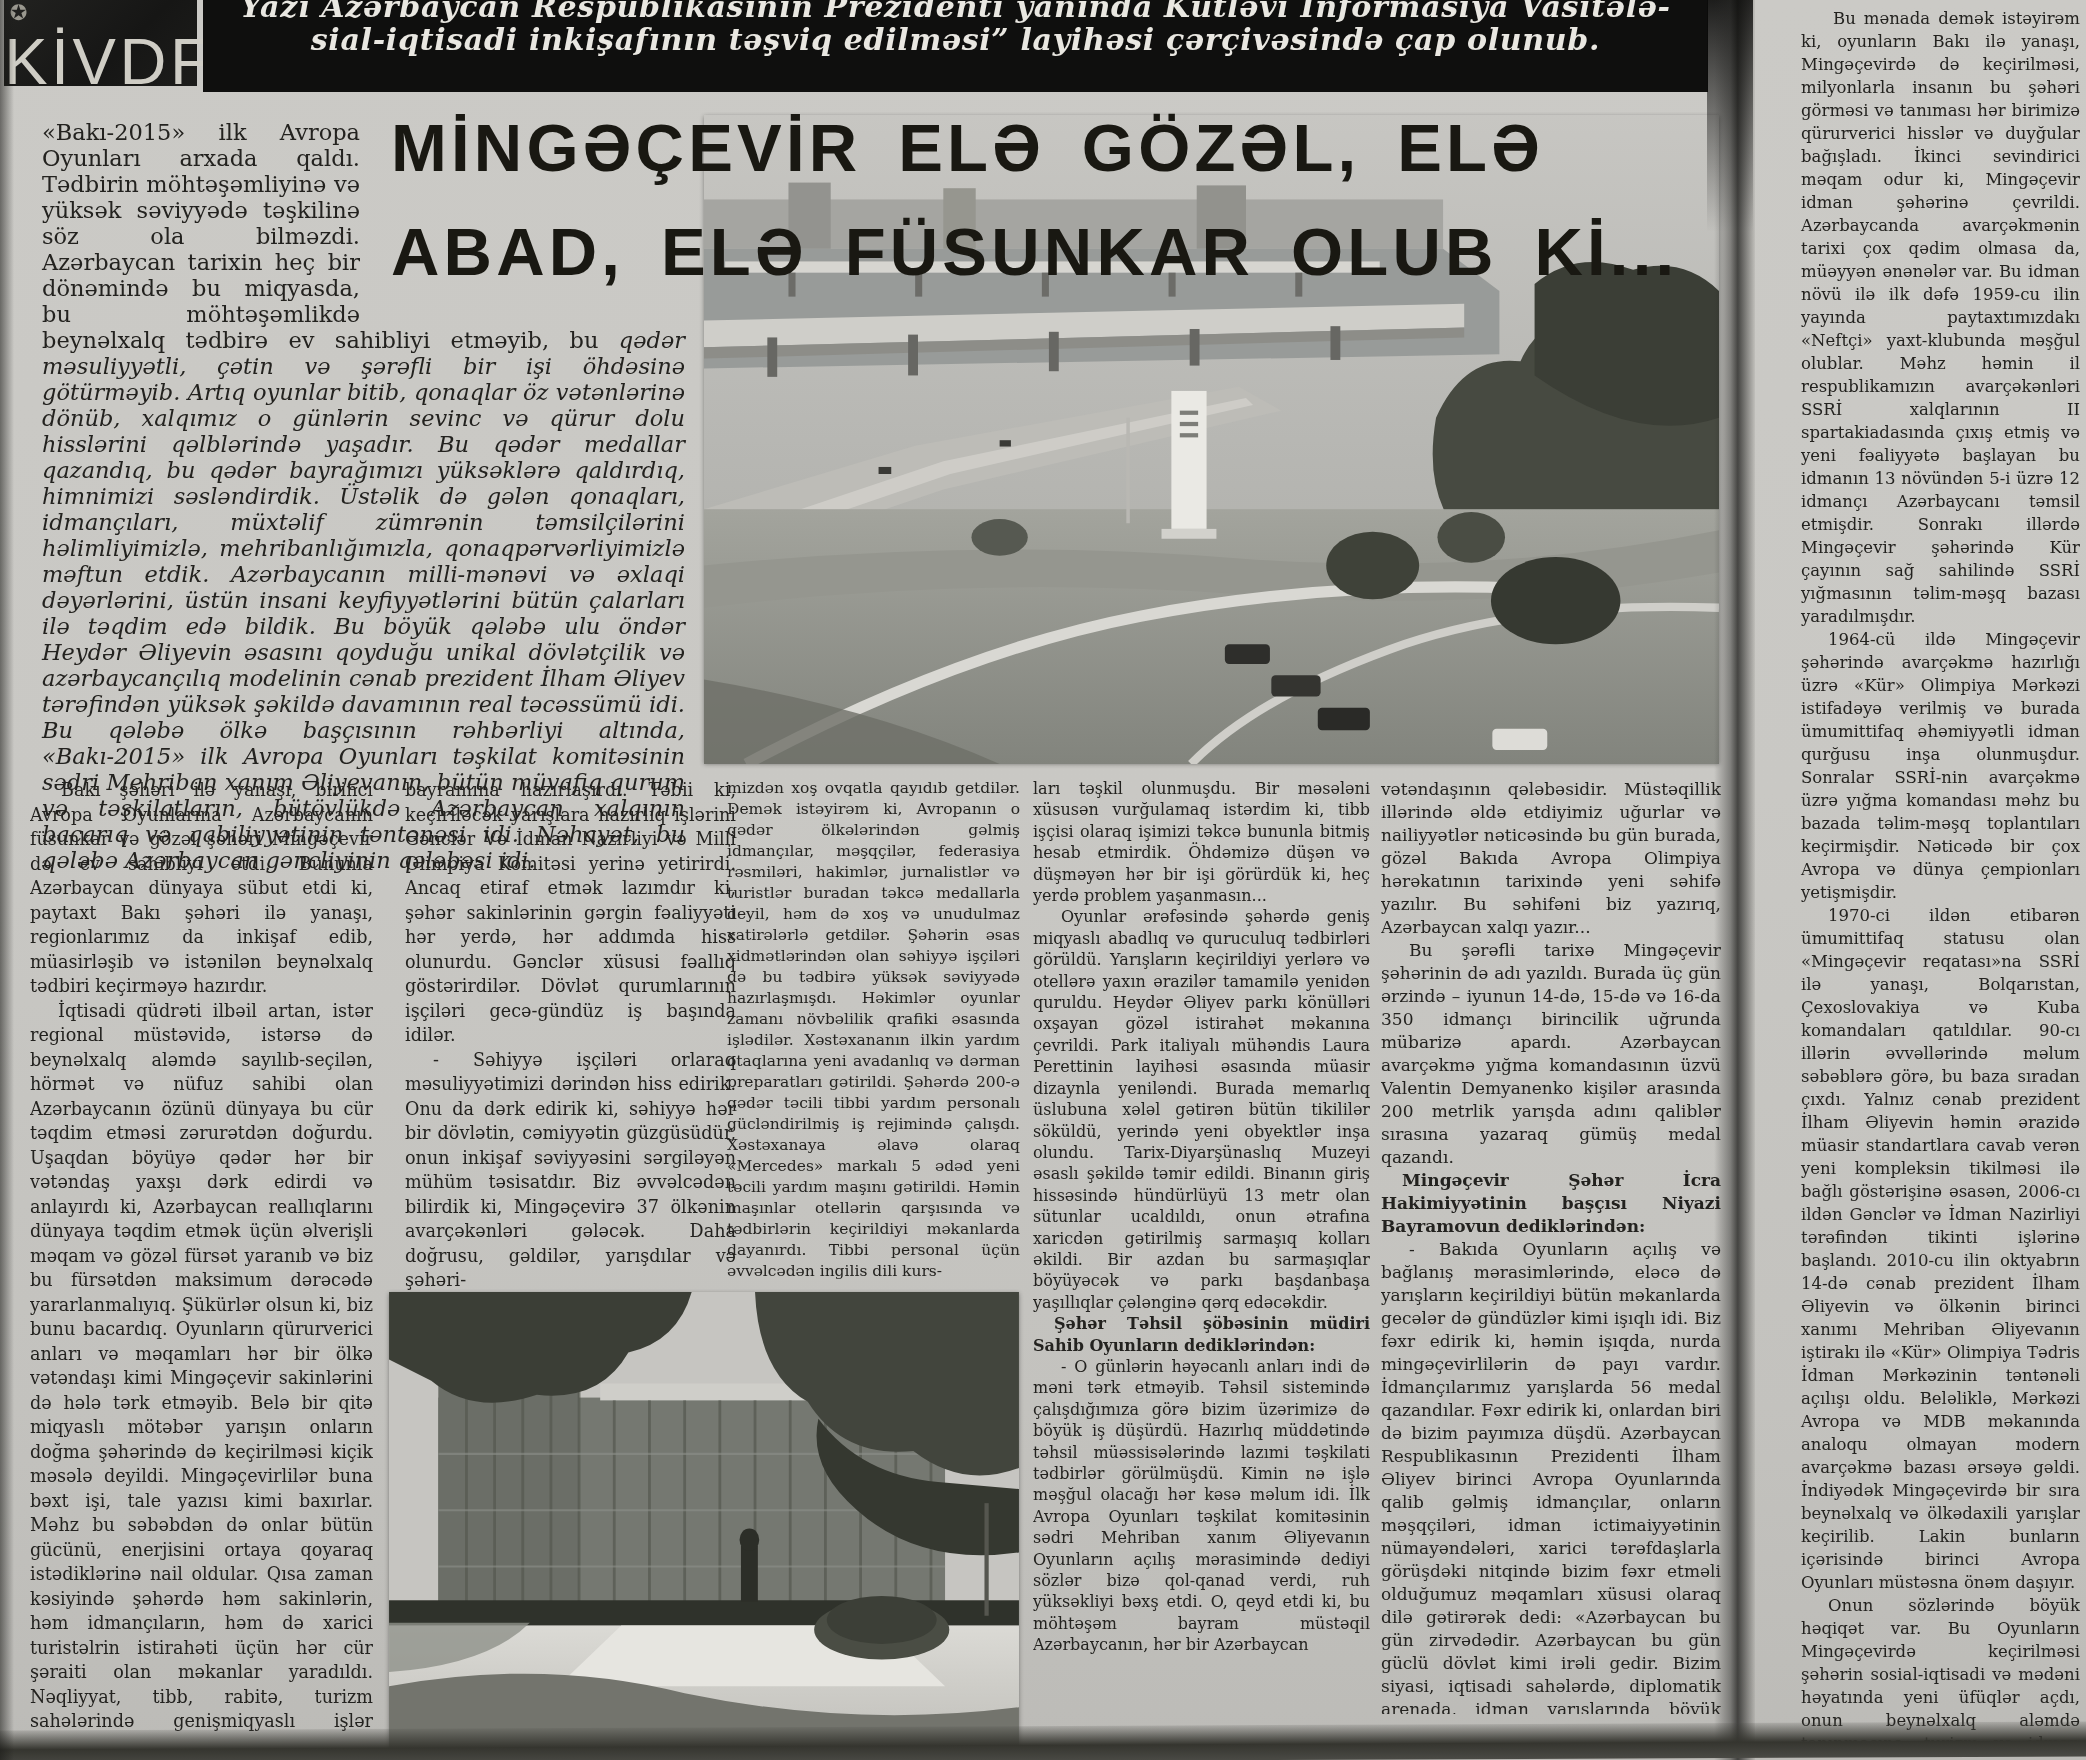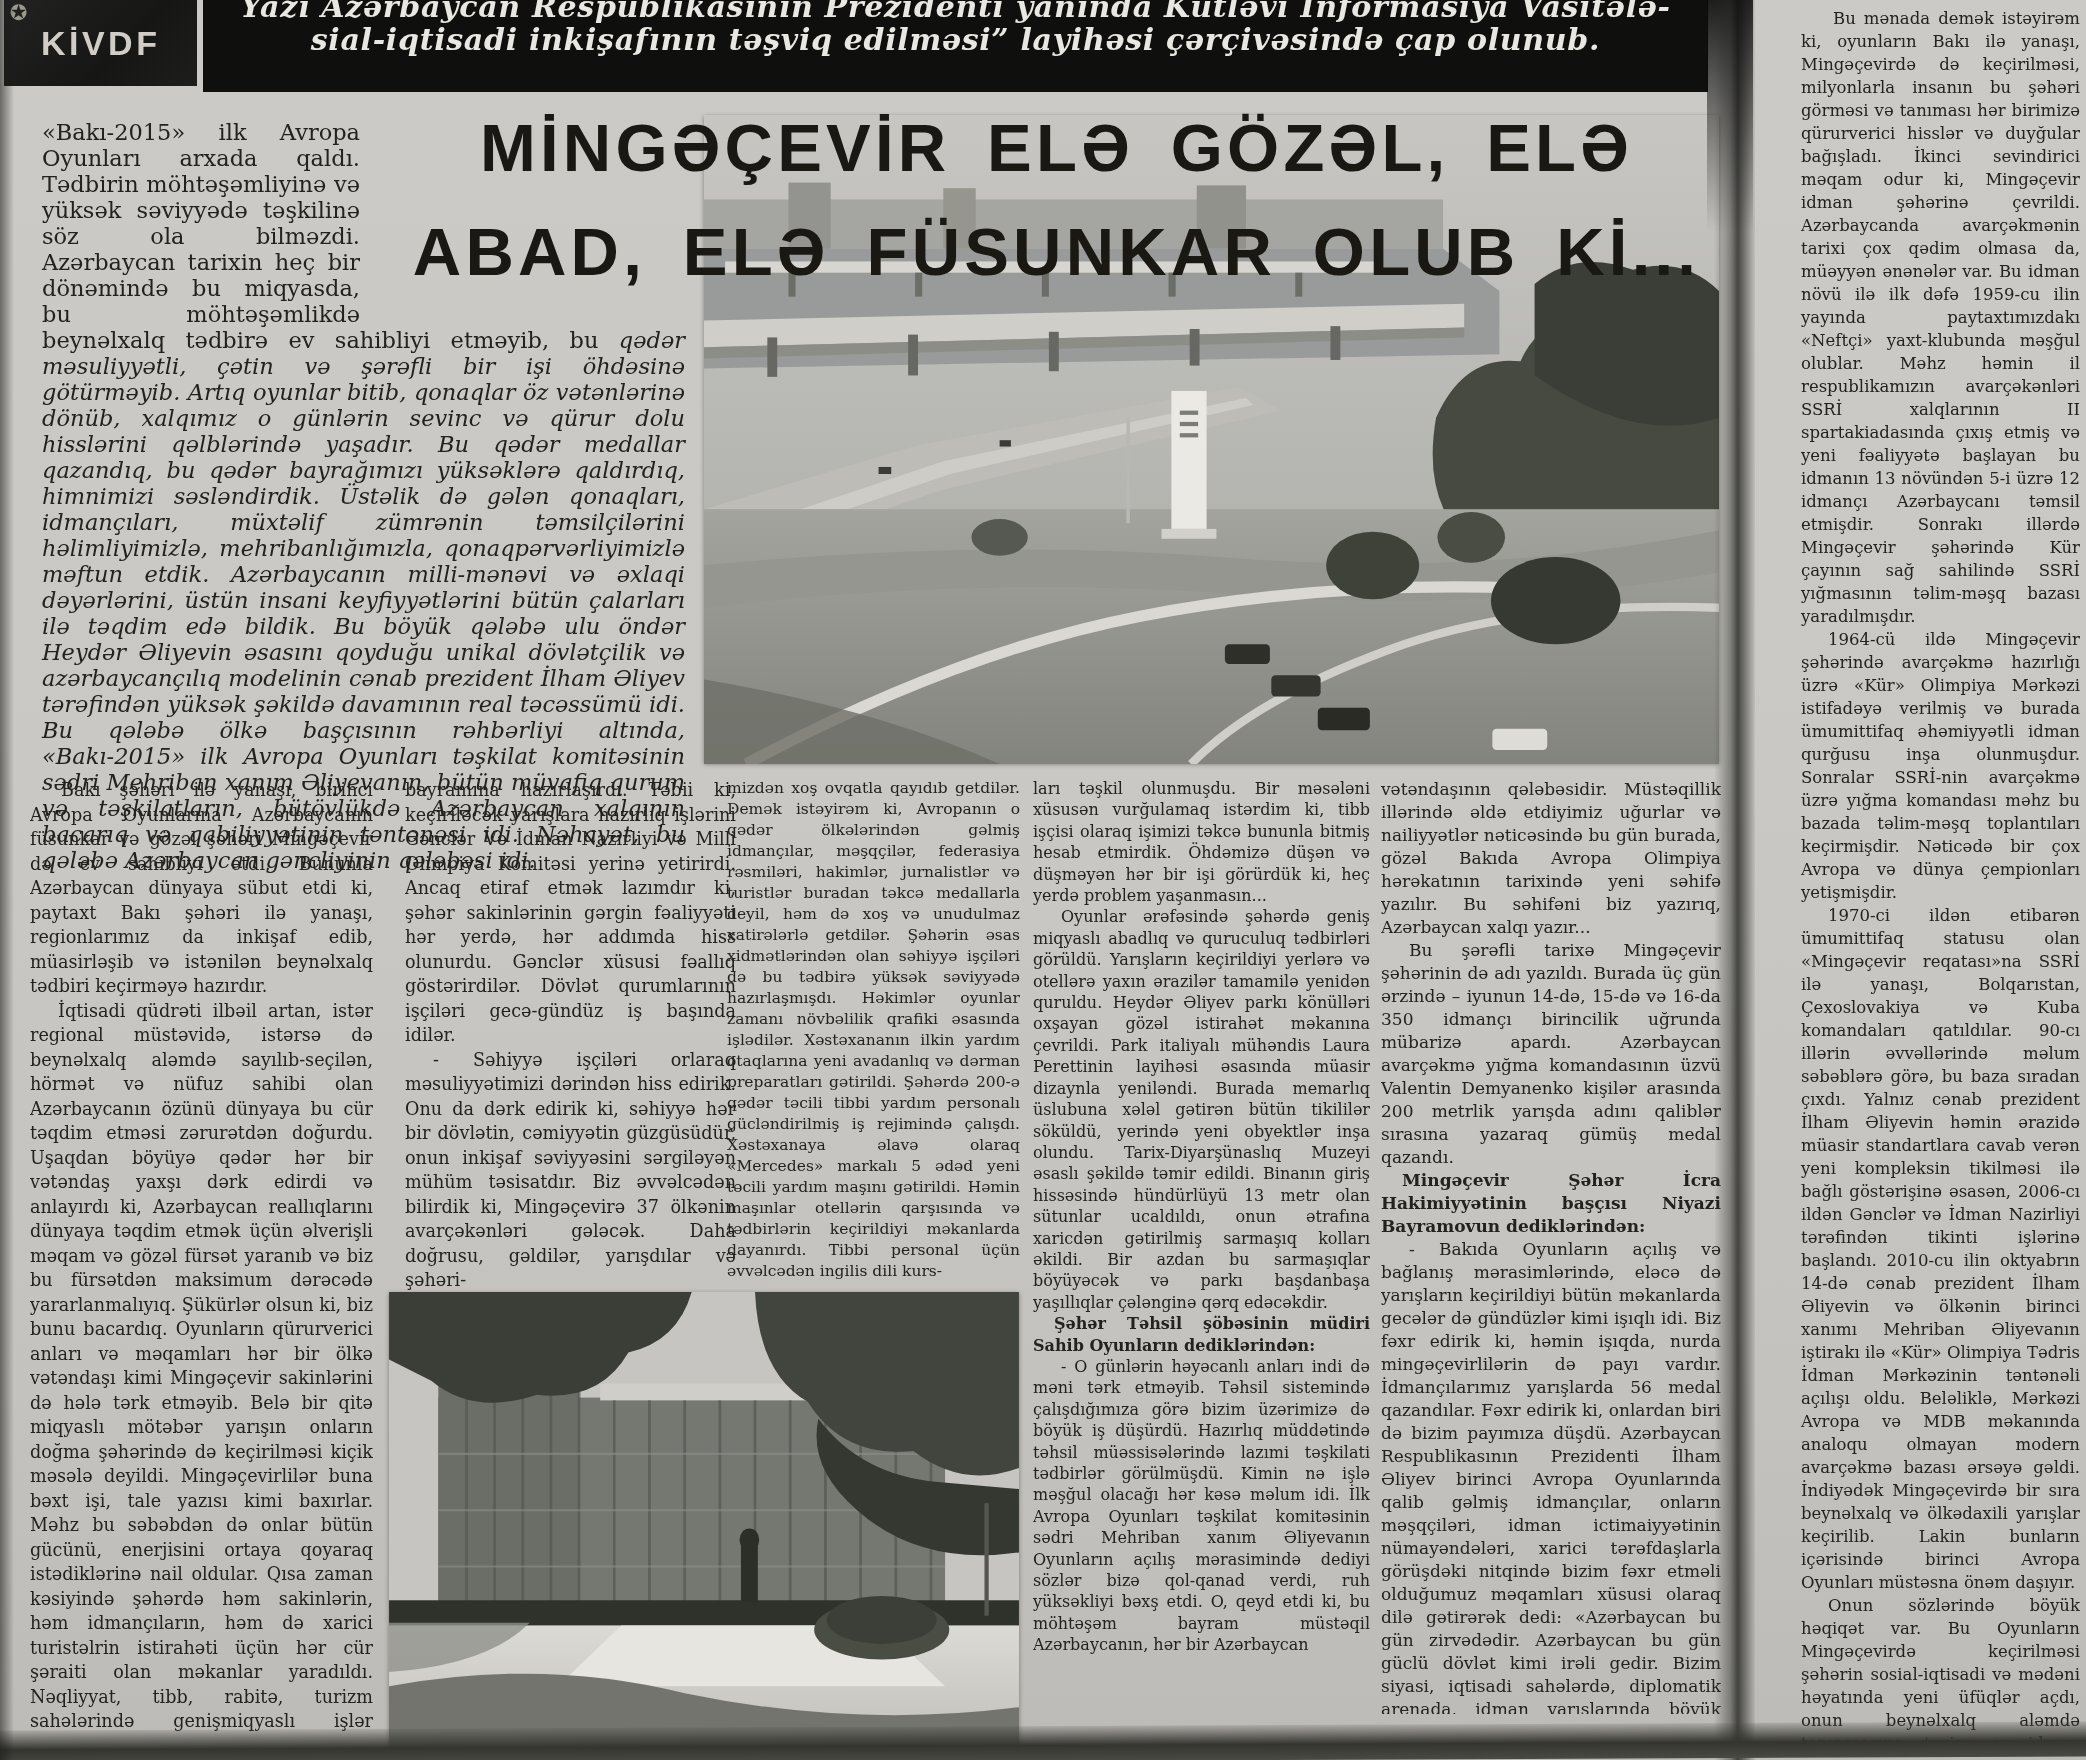--- a/index.html
+++ b/index.html
@@ -5,27 +5,27 @@
   html,body{margin:0;padding:0;background:#6e6e6a;}
   .page{
     position:relative;width:2087px;height:1760px;overflow:hidden;
     background:linear-gradient(180deg,#cbcac6 0%,#c9c8c4 45%,#c3c2be 80%,#bcbbb7 100%);
     font-family:"DejaVu Serif", serif;color:#23221f;
   }
   
   .logo-box{position:absolute;left:4.2px;top:0;width:193px;height:86px;background:linear-gradient(135deg,#222220,#161615 60%,#1d1d1b);}
   .logo-star{position:absolute;left:5.6px;top:1.4px;font-size:21px;color:#9a988f;font-family:"DejaVu Sans",sans-serif;}
   .logo-text{position:absolute;left:0;right:0;top:24px;text-align:center;font-family:"Liberation Sans",sans-serif;
-    font-weight:bold;font-size:34px;letter-spacing:3.5px;color:#cfcdc5;}
+    font-weight:normal;font-size:65px;letter-spacing:3.5px;color:#cfcdc5;}
   .banner{position:absolute;left:203px;top:0;width:1505px;height:92px;background:#0f0f0e;overflow:hidden;
     color:#e9e7e1;text-align:center;font-style:italic;font-weight:bold;font-size:30px;line-height:33px;letter-spacing:0.7px;}
   .banner p{margin:0;}
   .banner p:first-child{margin-top:-10px;}
   
-  .headline{position:absolute;left:391px;top:96px;width:1331px;z-index:6;text-align:center;
+  .headline{position:absolute;left:391px;top:96px;width:1331px;z-index:6;text-align:left;
     font-family:"Liberation Sans",sans-serif;font-weight:800;color:#191812;
     font-size:67px;line-height:104px;letter-spacing:4.2px;word-spacing:14px;white-space:nowrap;}
   
   .lead{position:absolute;left:30px;top:107px;width:667px;font-size:22.5px;line-height:26px;text-align:justify;}
   .lead .headline-spacer{float:right;width:337px;height:206px;}
   .lead .part2{font-style:italic;}
   
   .photo-main{position:absolute;left:704px;top:115px;width:1015px;height:649px;z-index:2;
     box-shadow:0 1.4px 4.2px rgba(30,30,28,.45);}
   .photo-secondary{position:absolute;left:389px;top:1292px;width:630px;height:461px;z-index:8;

